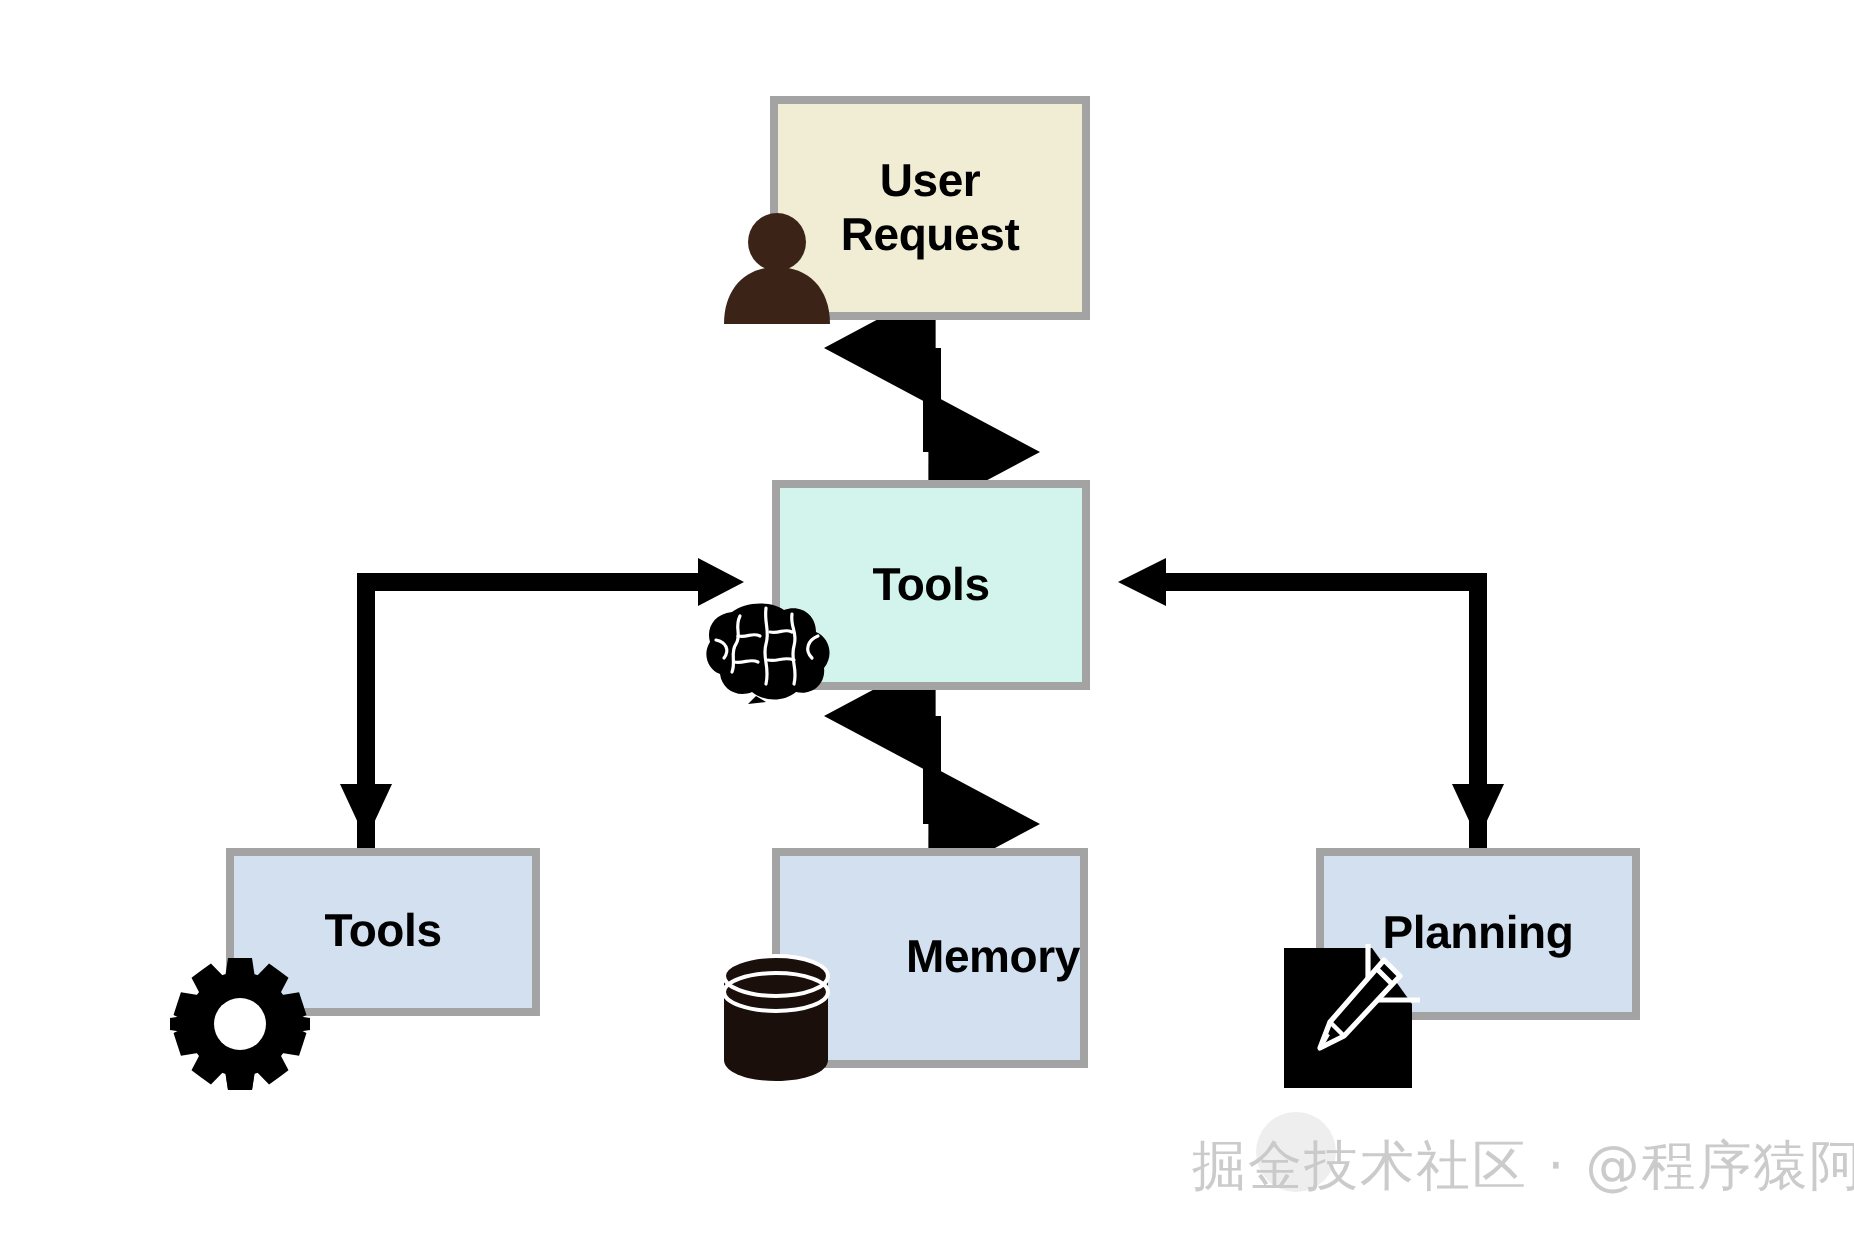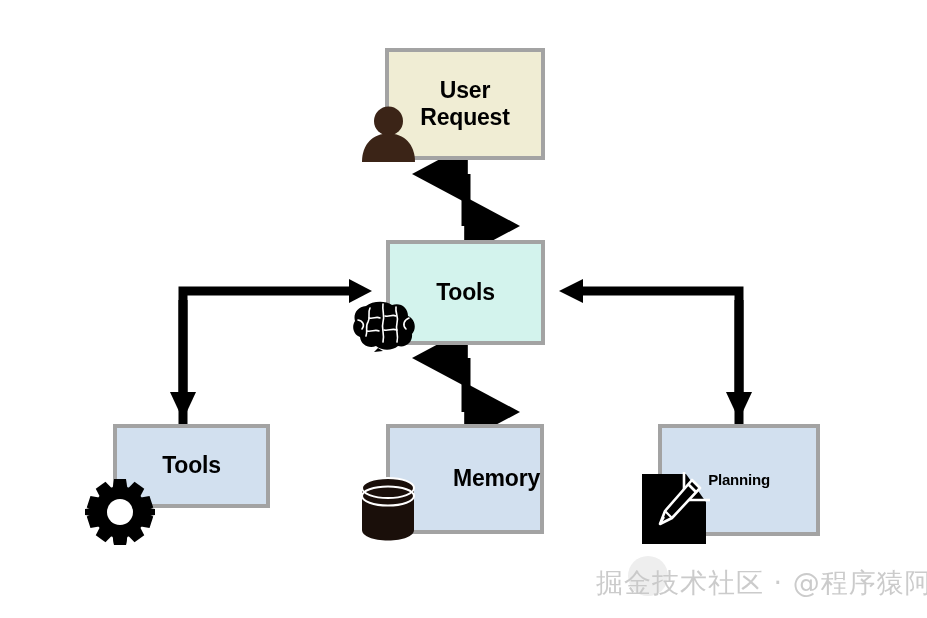--- a/index.html
+++ b/index.html
@@ -64,23 +64,23 @@
     width: 158px;
     height: 110px;
     background: #D2E0EF;
     font-size: 23px;
     justify-content: flex-end;
   }
   #node-planning {
     left: 658px;
     top: 424px;
     width: 162px;
-    height: 112px;
+    height: 86px;
     background: #D2E0EF;
-    font-size: 15px;
+    font-size: 23px;
   }
   .node-label { display: block; }
   .icon-abs {
     position: absolute;
     z-index: 9;
     pointer-events: none;
   }
   #icon-user { left: 360px; top: 106px; width: 57px; height: 56px; }
   #icon-brain { left: 352px; top: 300px; width: 64px; height: 52px; }
   #icon-gear  { left: 84px;  top: 478px; width: 72px; height: 68px; }

